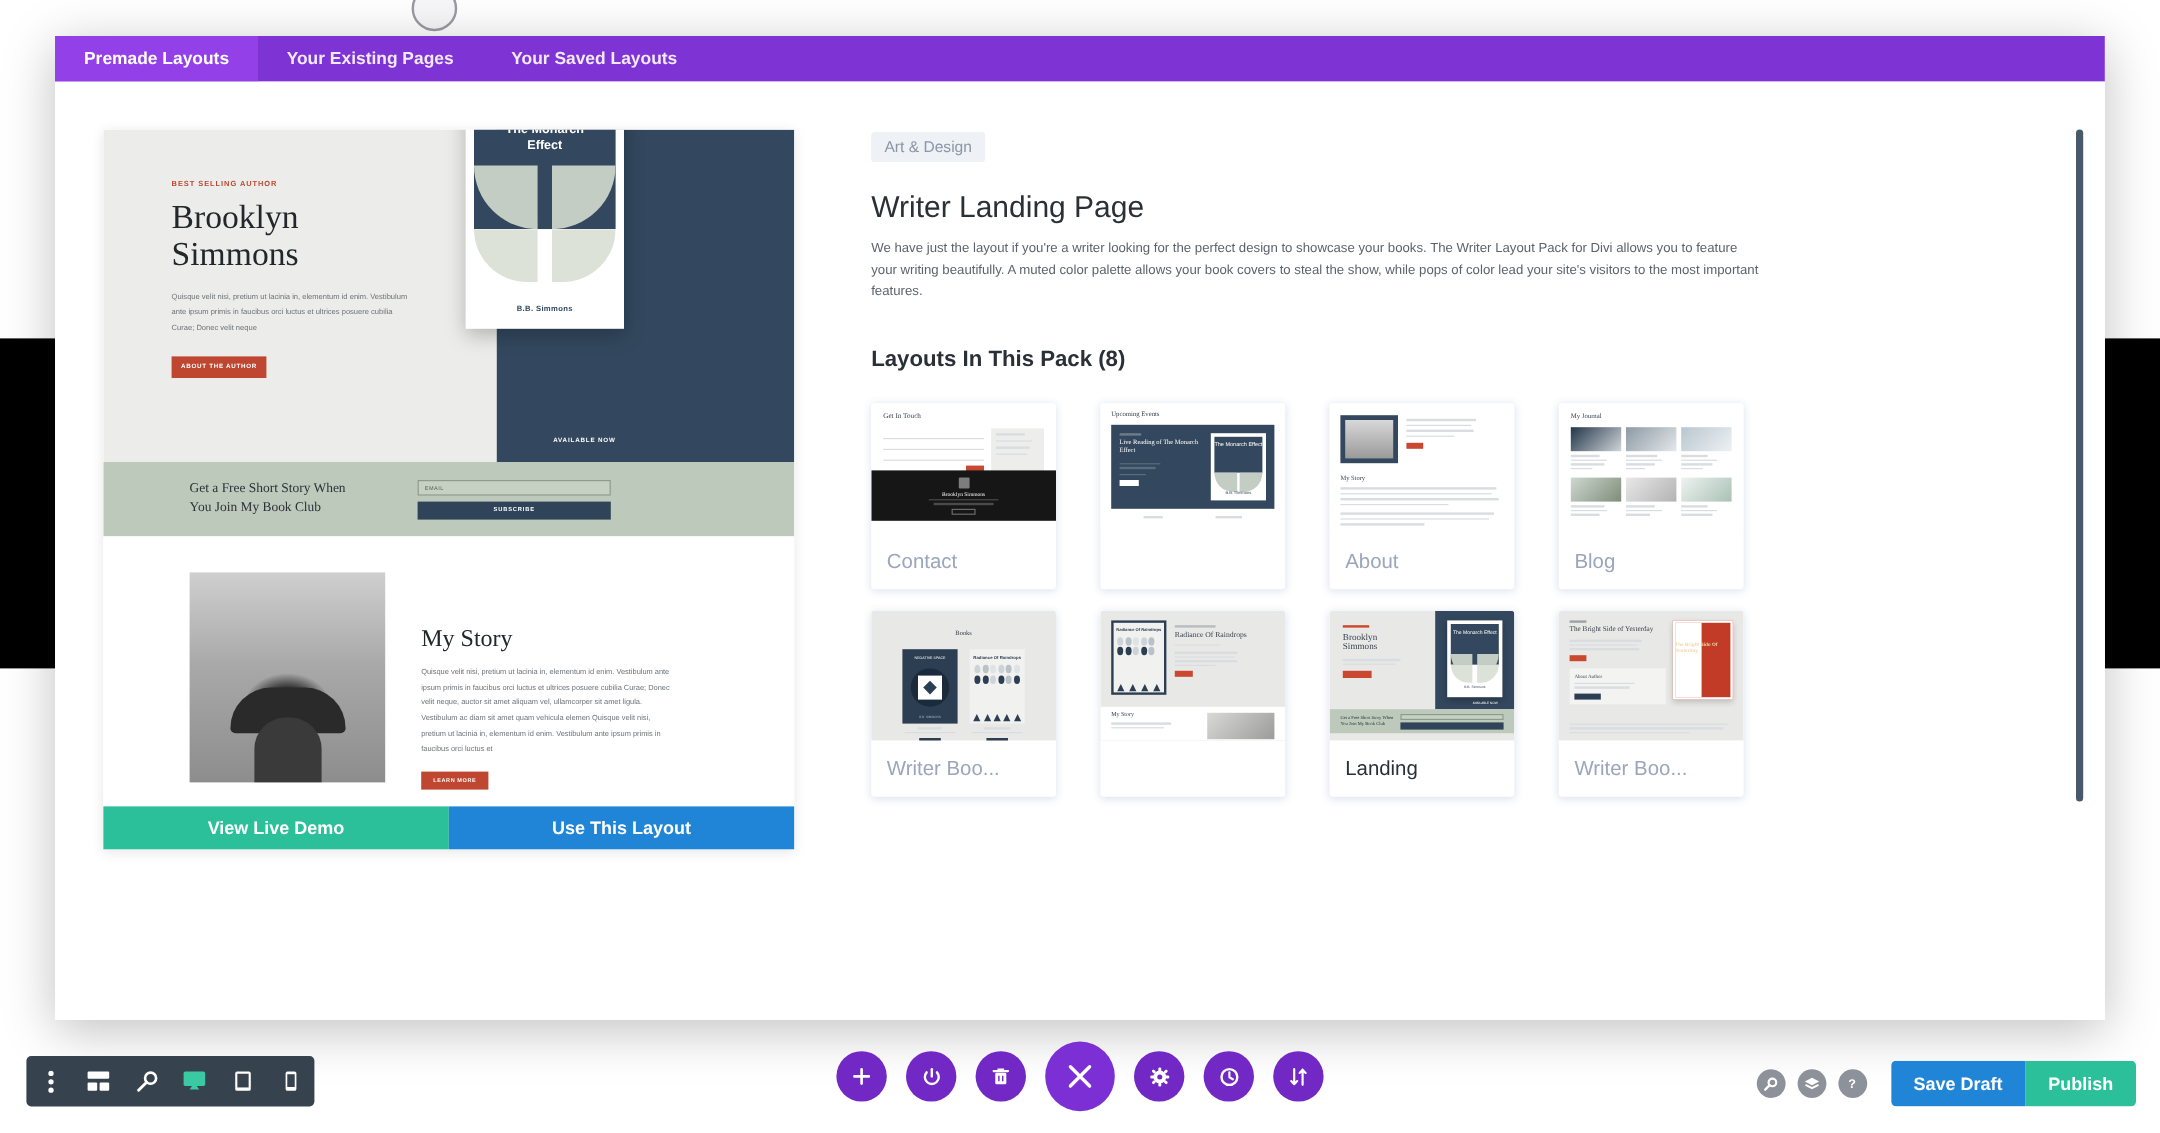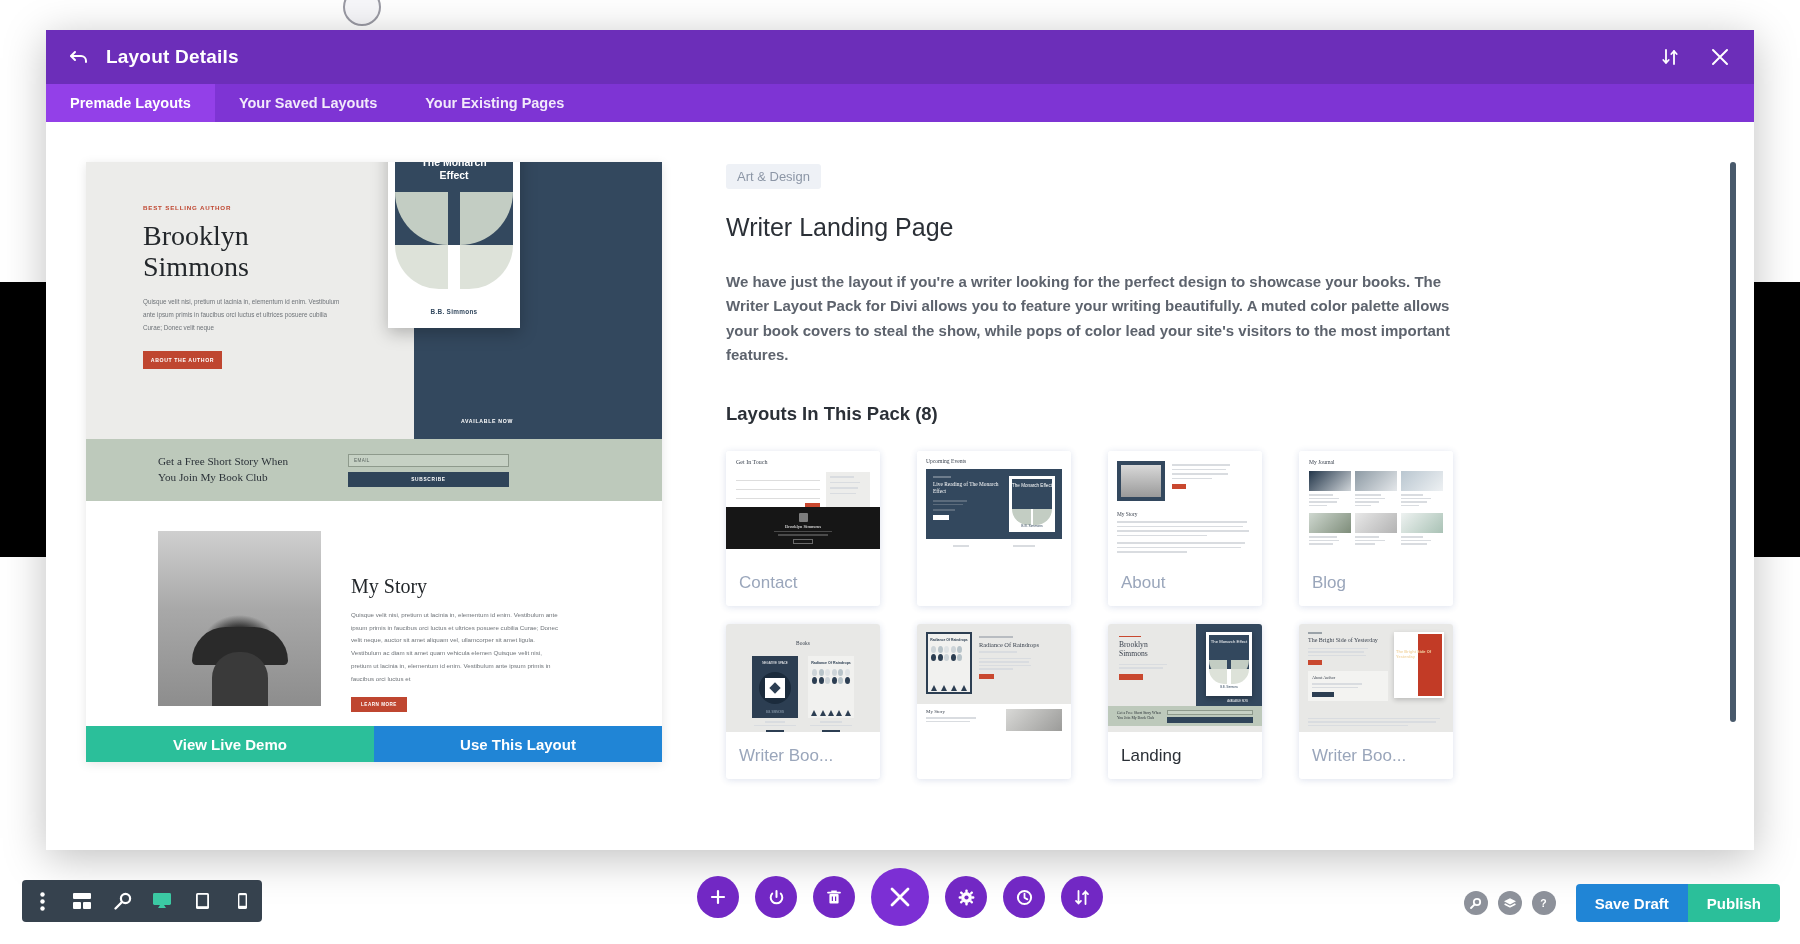--- a/index.html
+++ b/index.html
@@ -164,23 +164,22 @@
   
   .detail-col { flex:1; padding: 2px 0 0 64px; position: relative; }
   .badge {
     display:inline-block; background:#eef1f6; color:#8c96a6;
     font-size:13px; padding:5px 11px; border-radius:3px;
   }
   .detail-title {
     margin-top: 24px; font-size: 25px; color:#2b3037; font-weight:normal;
   }
   .detail-desc {
-    margin-top: 28px; font-size: 15px; line-height: 1.62; color:#5d636d;
+    margin-top: 11px; font-size: 11px; line-height: 1.62; color:#5d636d;
     width: 742px;
-    font-weight: bold;
   }
   .pack-title {
     margin-top: 36px; font-size: 18.5px; color:#2b3037; font-weight:bold;
   }
   .grid {
     margin-top: 26px; display: grid;
     grid-template-columns: repeat(4, 154px);
     gap: 18px 37px;
     width: 754px;
   }
@@ -243,47 +242,25 @@
 <body>
 
 <div id="root">
 
   <div class="bg-band left"></div>
   <div class="bg-band right"></div>
   <div class="bg-circle"></div>
 
   <div class="modal">
 
-    <div class="modal-header">
-      <div class="back-icon">
-        <svg width="20" height="20" viewBox="0 0 20 20" fill="none">
-          <path d="M6 5 L2 9 L6 13" stroke="#fff" stroke-width="2" stroke-linecap="round" stroke-linejoin="round"></path>
-          <path d="M2.4 9 H12 a5 5 0 0 1 5 5 v1" stroke="#fff" stroke-width="2" fill="none" stroke-linecap="round"></path>
-        </svg>
-      </div>
-      <div class="modal-title">Layout Details</div>
-      <div class="header-actions">
-        <div class="hdr-btn">
-          <svg width="18" height="18" viewBox="0 0 18 18">
-            <path d="M5 2 V15 M5 15 L2.3 12 M5 15 L7.7 12" stroke="#fff" stroke-width="1.8" fill="none" stroke-linecap="round" stroke-linejoin="round"></path>
-            <path d="M13 16 V3 M13 3 L10.3 6 M13 3 L15.7 6" stroke="#fff" stroke-width="1.8" fill="none" stroke-linecap="round" stroke-linejoin="round"></path>
-          </svg>
-        </div>
-        <div class="hdr-btn">
-          <svg width="20" height="20" viewBox="0 0 20 20">
-            <path d="M3 3 L17 17 M17 3 L3 17" stroke="#fff" stroke-width="2" stroke-linecap="round"></path>
-          </svg>
-        </div>
-      </div>
-    </div>
 
     <div class="tabbar">
       <div class="tab active">Premade Layouts</div>
+      <div class="tab">Your Existing Pages</div>
       <div class="tab">Your Saved Layouts</div>
-      <div class="tab">Your Existing Pages</div>
     </div>
 
     <div class="modal-body">
 
       <div class="preview-col">
         <div class="preview-card">
           <div class="pv-scroll">
 
             <div class="pv-hero">
               <div class="pv-hero-left">

